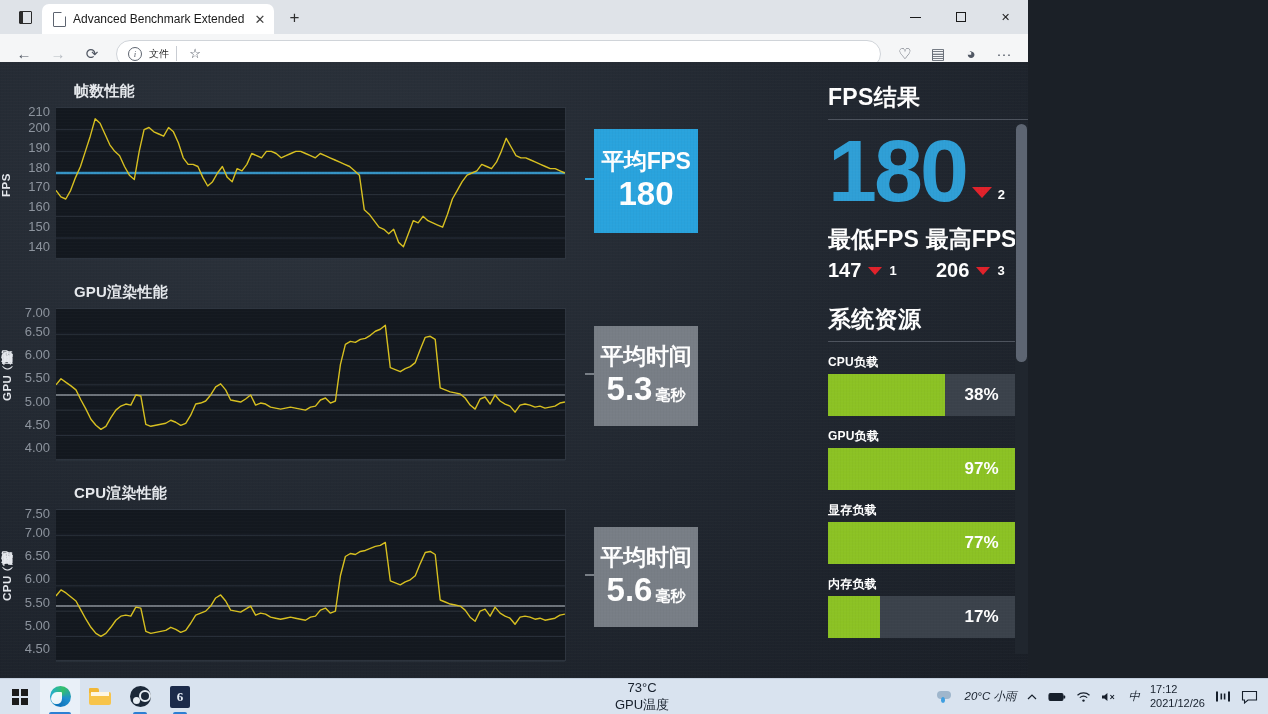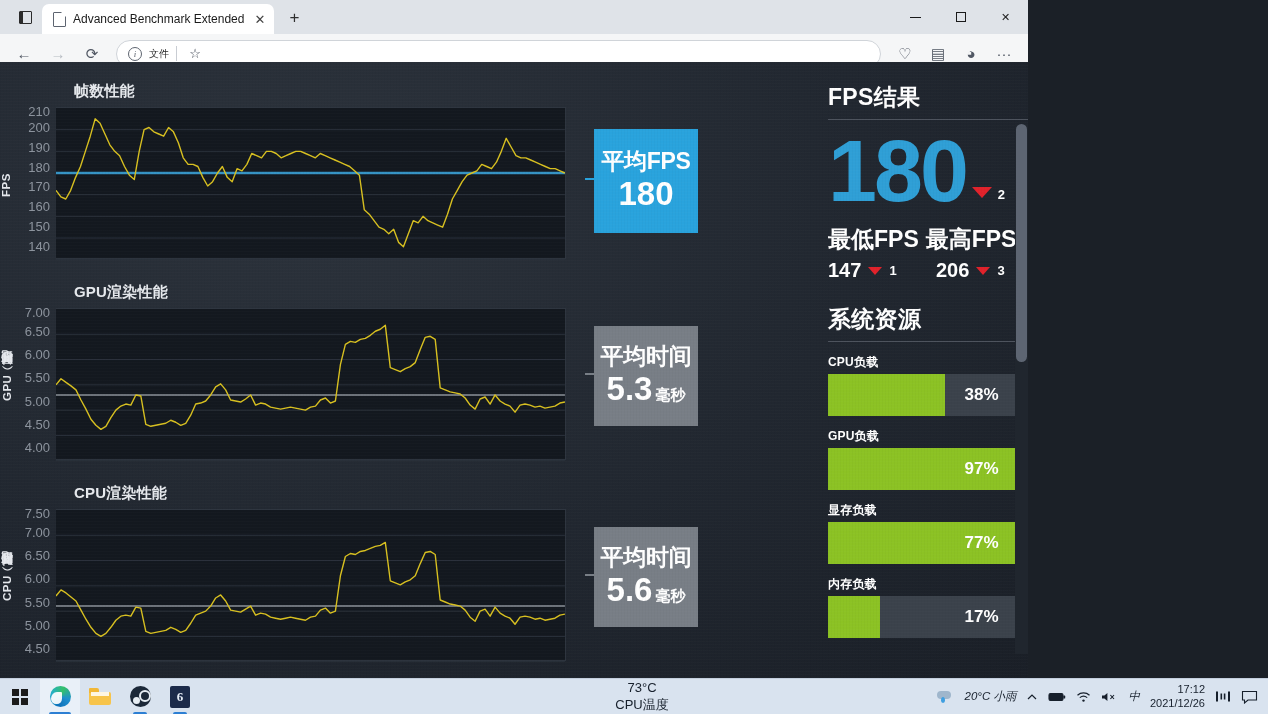--- a/index.html
+++ b/index.html
@@ -228,21 +228,21 @@
     height: 3px; background: #2d7fd3; border-radius: 2px 2px 0 0;
   }
   .tb-center {
     position: absolute; left: 16px; right: 0; text-align: center;
     font-size: 13px; color: #17202c; line-height: 1.25; pointer-events: none;
   }
   .tb-right {
     margin-left: auto; display: flex; align-items: center; gap: 10px;
     padding-right: 10px; font-size: 11.5px; color: #17202c;
   }
-  .tb-clock { text-align: right; line-height: 1.25; font-size: 11px; }
+  .tb-clock { text-align: left; line-height: 1.25; font-size: 11px; }
   .tray-ico { display: flex; align-items: flex-start; justify-content: center; font-style: italic; }
 
   
   .winlogo {
     width: 16px; height: 16px; display: grid; gap: 2px;
     grid-template-columns: 1fr 1fr; grid-template-rows: 1fr 1fr;
   }
   .winlogo i { background: #1b1b1b; display: block; }
   
   .edge {
@@ -580,21 +580,21 @@
       <div class="tb-app running">
         <span class="steam"></span>
       </div>
       <div class="tb-app running">
         <span class="r6">6</span>
       </div>
     </div>
 
     <div class="tb-center">
       <div>73°C</div>
-      <div>CPU温度</div>
+      <div>GPU温度</div>
     </div>
 
     <div class="tb-right">
       <span class="tray-ico" style="gap:6px;">
         <span class="weather-ico">
             <i></i>
             <b></b>
           </span>
         <span style="margin-left:6px;">20°C 小雨</span>
       </span>

